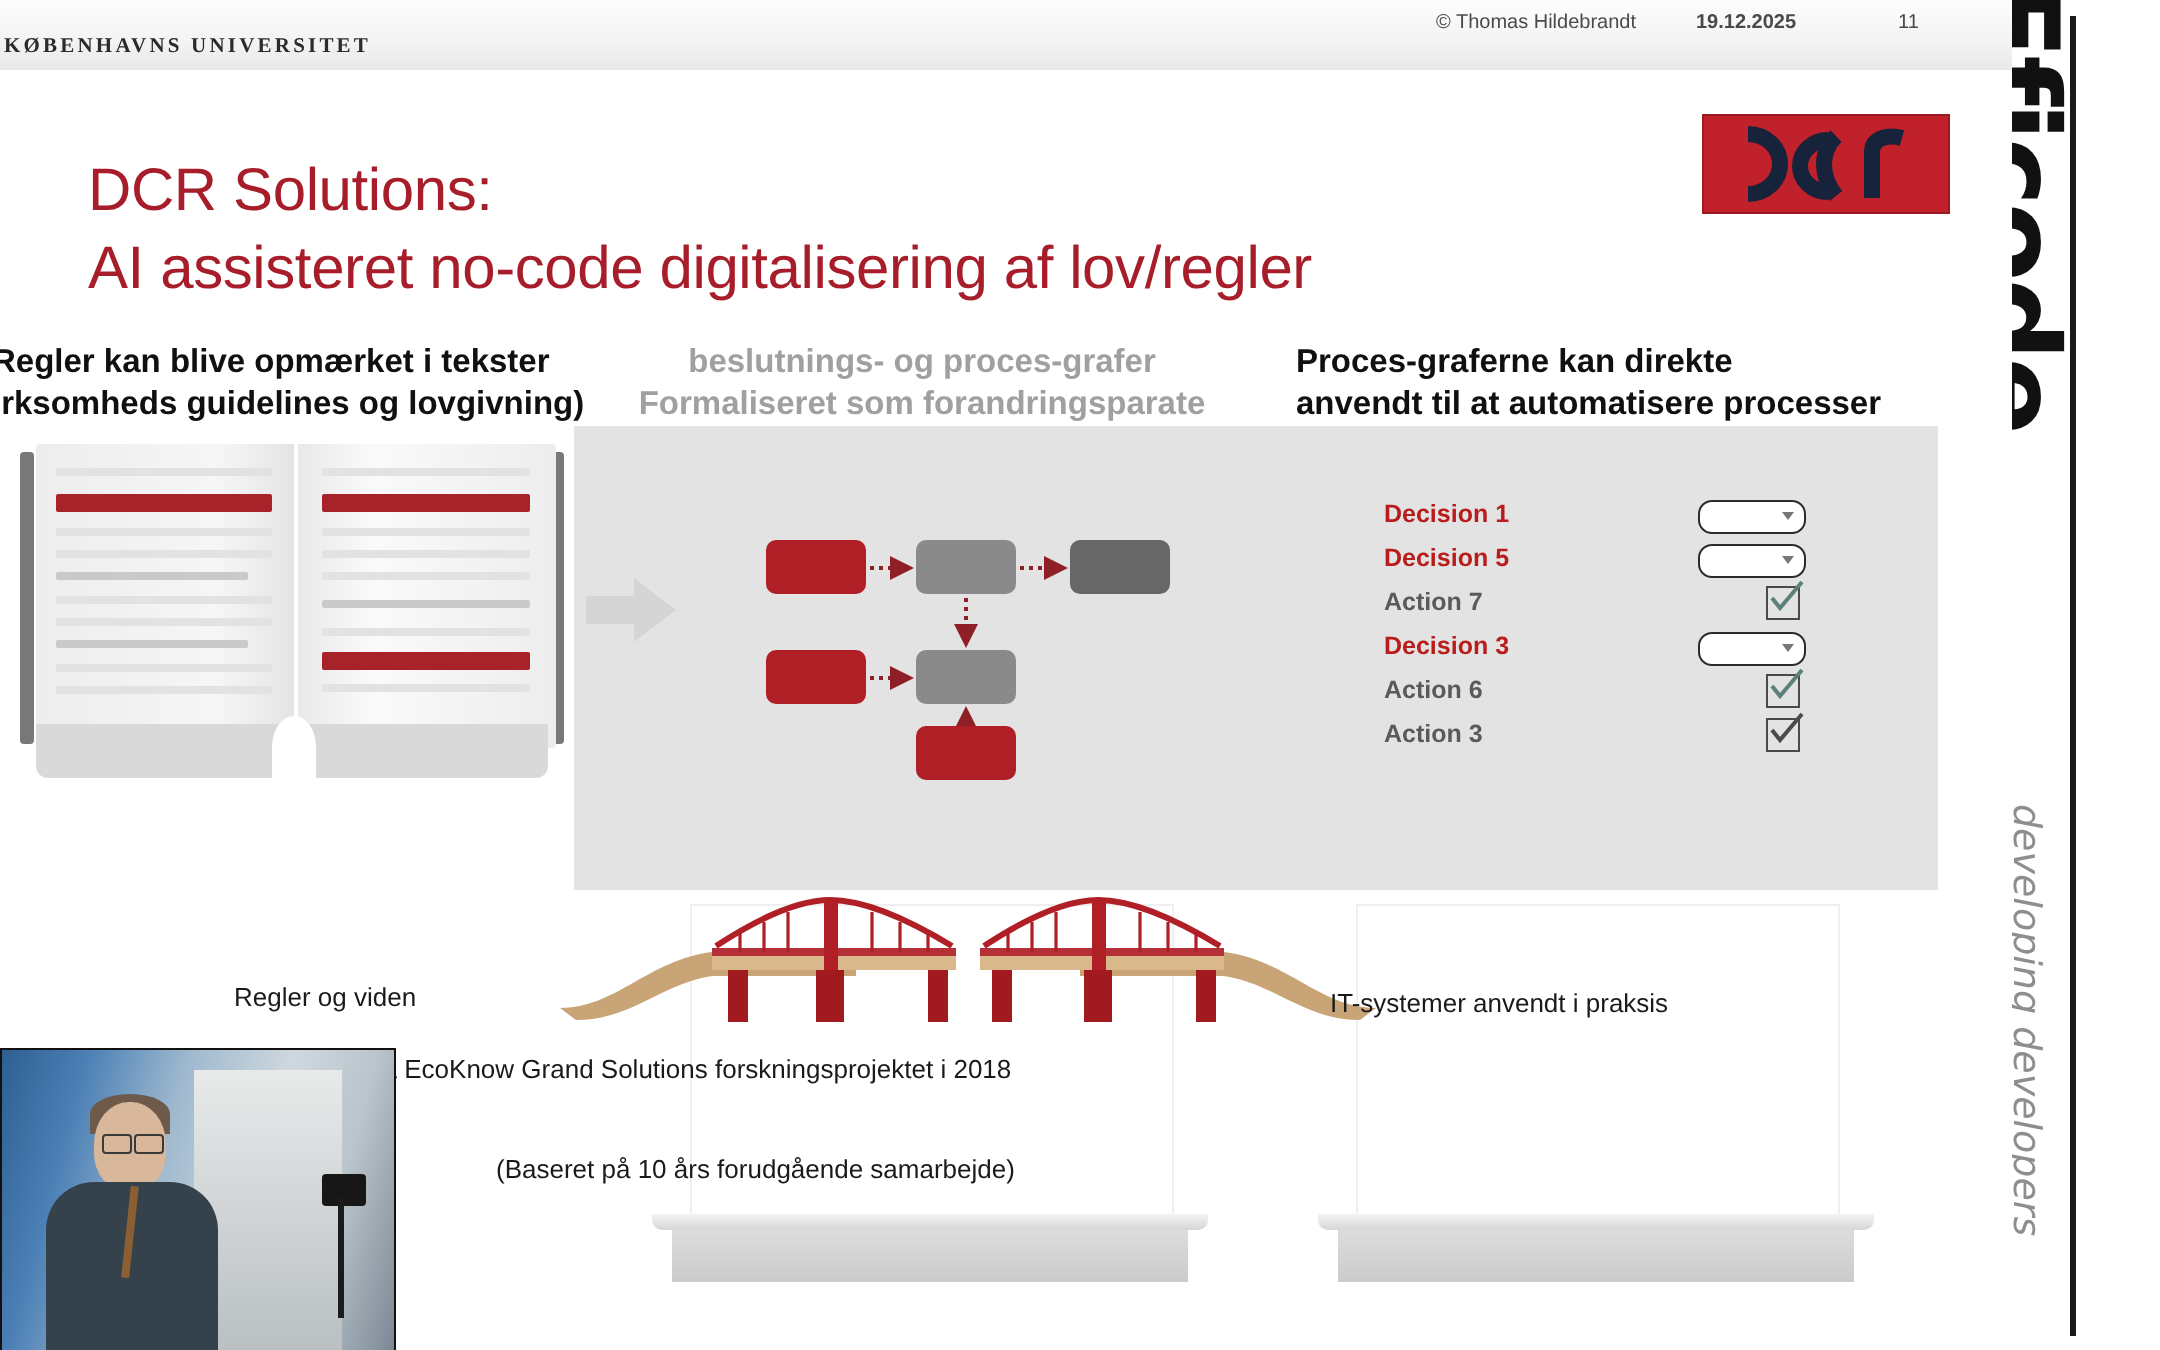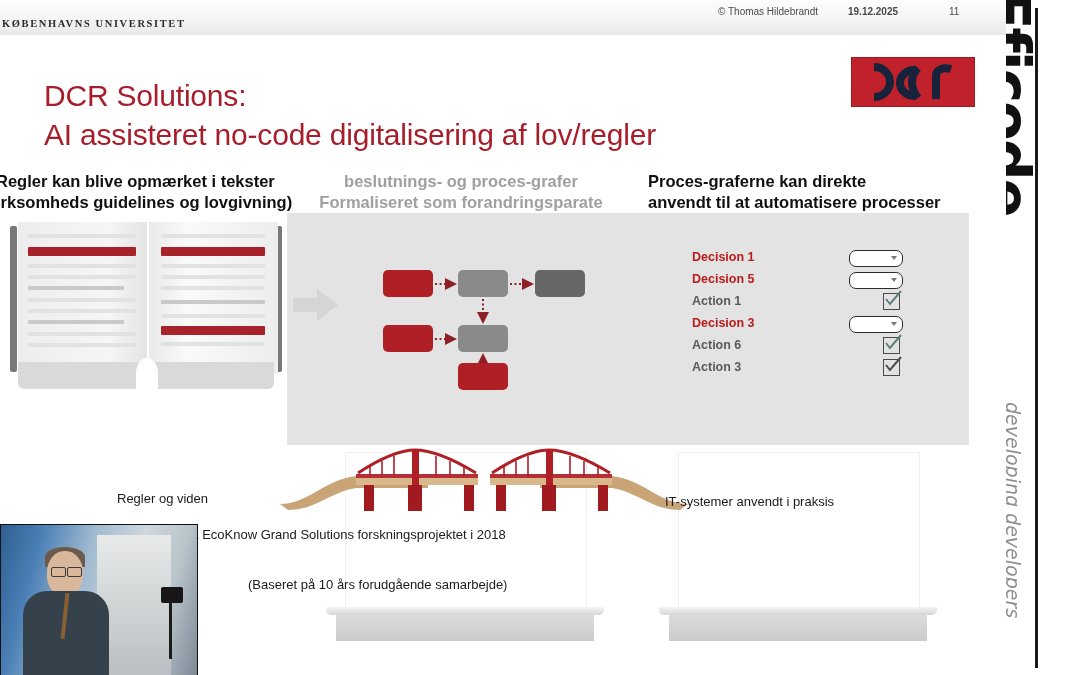--- a/index.html
+++ b/index.html
@@ -248,21 +248,21 @@
           <span class="dd-caret"></span>
         </div>
     </div>
     <div class="form-row" style="top:272px;">
       <div class="form-label dec">Decision 5</div>
       <div class="dropdown">
           <span class="dd-caret"></span>
         </div>
     </div>
     <div class="form-row" style="top:294px;">
-      <div class="form-label act">Action 1</div>
+      <div class="form-label act">Action 7</div>
       <div class="checkbox">
         <svg width="20" height="20" viewBox="0 0 20 20">
             <path d="M3 10 L7 15 L18 2" fill="none" stroke="#5f7f7a" stroke-width="2"></path>
           </svg>
       </div>
     </div>
     <div class="form-row" style="top:316px;">
       <div class="form-label dec">Decision 3</div>
       <div class="dropdown">
           <span class="dd-caret"></span>

